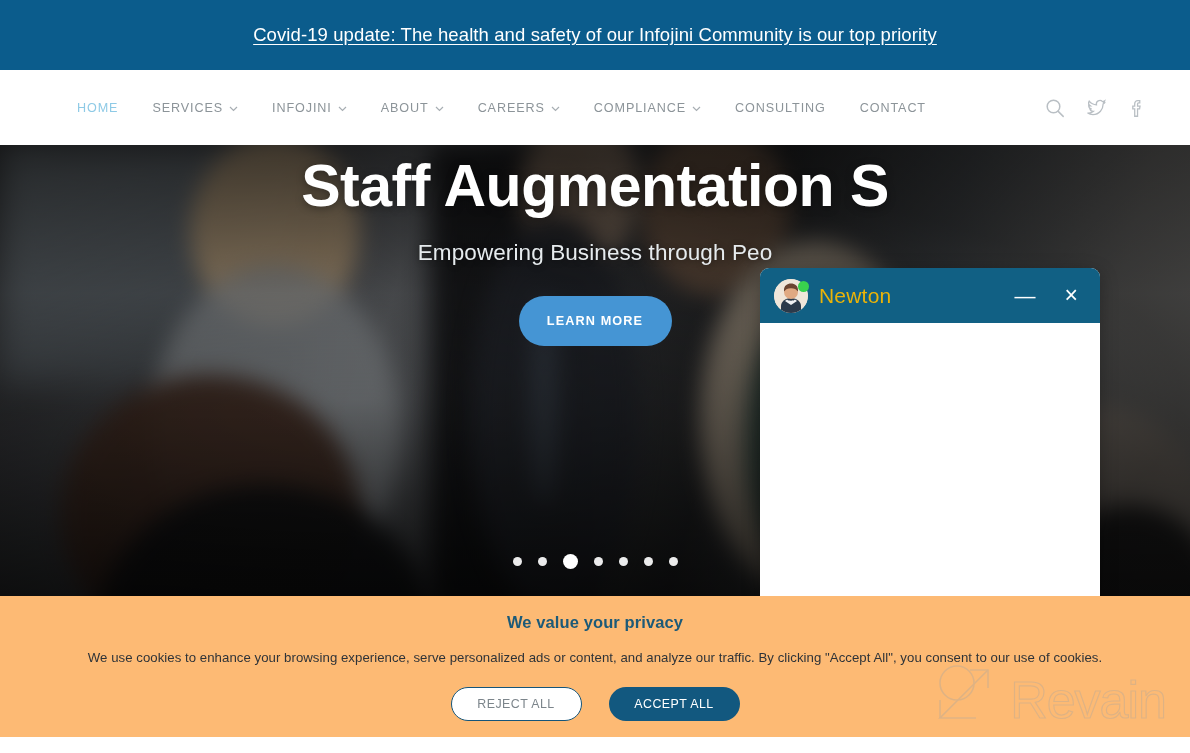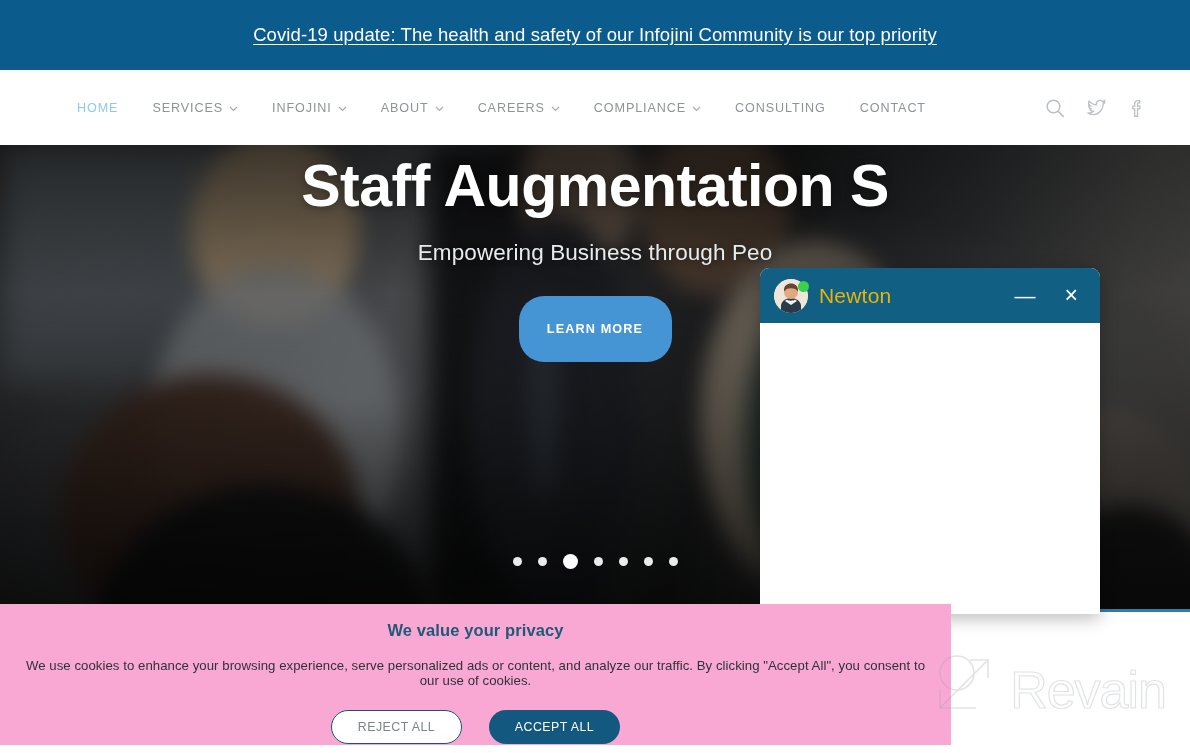--- a/index.html
+++ b/index.html
@@ -88,21 +88,21 @@
   .hero-title {
     margin-top:11px; font-size:59px; font-weight:700; letter-spacing:-.5px;
     color:#ffffff; line-height:1.05; text-shadow:0 2px 8px rgba(0,0,0,.35);
   }
   .hero-sub {
     margin-top:22px; font-size:22.5px; font-weight:400; color:#e6ebee;
     letter-spacing:.1px; text-shadow:0 1px 6px rgba(0,0,0,.4);
   }
   .hero-cta {
     margin-top:30px; display:inline-flex; align-items:center; justify-content:center;
-    width:153px; height:66px; border-radius:25px; background:#4595d4;
+    width:153px; height:50px; border-radius:25px; background:#4595d4;
     color:#ffffff; font-size:12.7px; font-weight:700; letter-spacing:1.1px;
     cursor:pointer; border:none;
     font-family:"Liberation Sans", sans-serif;
   }
 
   .hero-dots {
     position:absolute; left:0; right:0; bottom:40px; z-index:3;
     display:flex; align-items:center; justify-content:center; gap:16px;
   }
   .dot { width:9px; height:9px; border-radius:50%; background:#ffffff; cursor:pointer; opacity:.92; }
@@ -138,22 +138,22 @@
   .chat-btn {
     color:#ffffff; font-size:21px; line-height:1; cursor:pointer;
     background:none; border:none; font-family:"Liberation Sans", sans-serif;
     padding:0 6px;
   }
   .chat-btn.close { font-size:23px; padding-left:12px; }
   .chat-body { background:#ffffff; height:291px; }
 
   
   .cookie {
-    position:absolute; left:0; bottom:8px; width:951px; height:141px;
-    background:#f9a8d4; z-index:30;
+    position:absolute; left:0; bottom:16px; width:1190px; height:141px;
+    background:#fdba74; z-index:30;
   }
   .cookie-title {
     text-align:center; margin-top:17px; font-size:16.5px; font-weight:700;
     color:#1c5a78; letter-spacing:.1px;
   }
   .cookie-text {
     text-align:center; margin-top:18px; font-size:13.2px; color:#2e3338;
     letter-spacing:.05px; padding:0 16px;
   }
   .cookie-actions {
@@ -165,21 +165,21 @@
     cursor:pointer; font-family:"Liberation Sans", sans-serif;
   }
   .btn-accept {
     width:131px; height:34px; border-radius:17px; border:none;
     background:#12587f; color:#ffffff; font-size:12.4px; letter-spacing:.45px;
     cursor:pointer; font-family:"Liberation Sans", sans-serif;
   }
 
   
   .watermark {
-    position:absolute; right:24px; bottom:22px; z-index:40;
+    position:absolute; right:24px; bottom:12px; z-index:40;
     display:flex; align-items:center; gap:6px; pointer-events:none;
     opacity:.30;
   }
   .wm-text {
     font-size:52px; color:transparent; font-weight:400; letter-spacing:-1px;
     -webkit-text-stroke:1.2px #9aa2a8; line-height:1;
   }
 </style>
 </head>
 <body>

